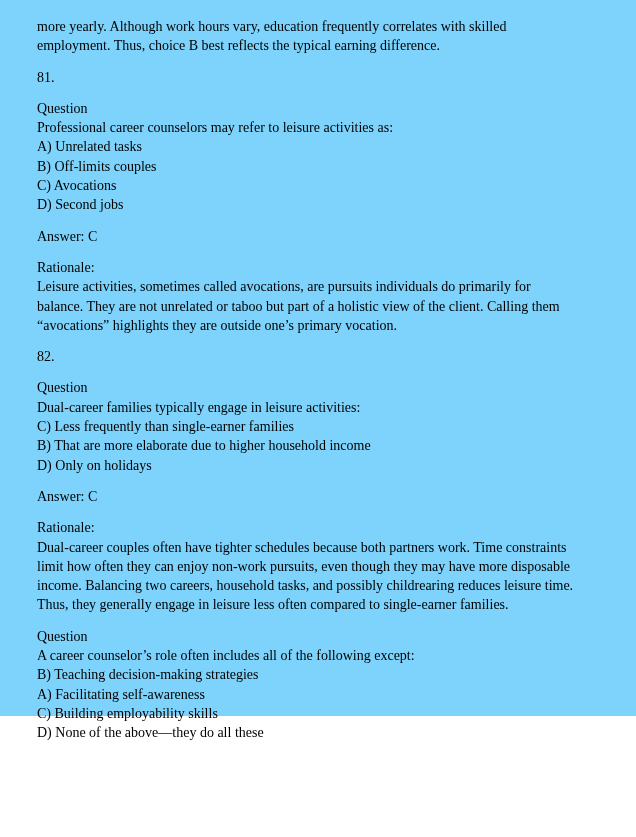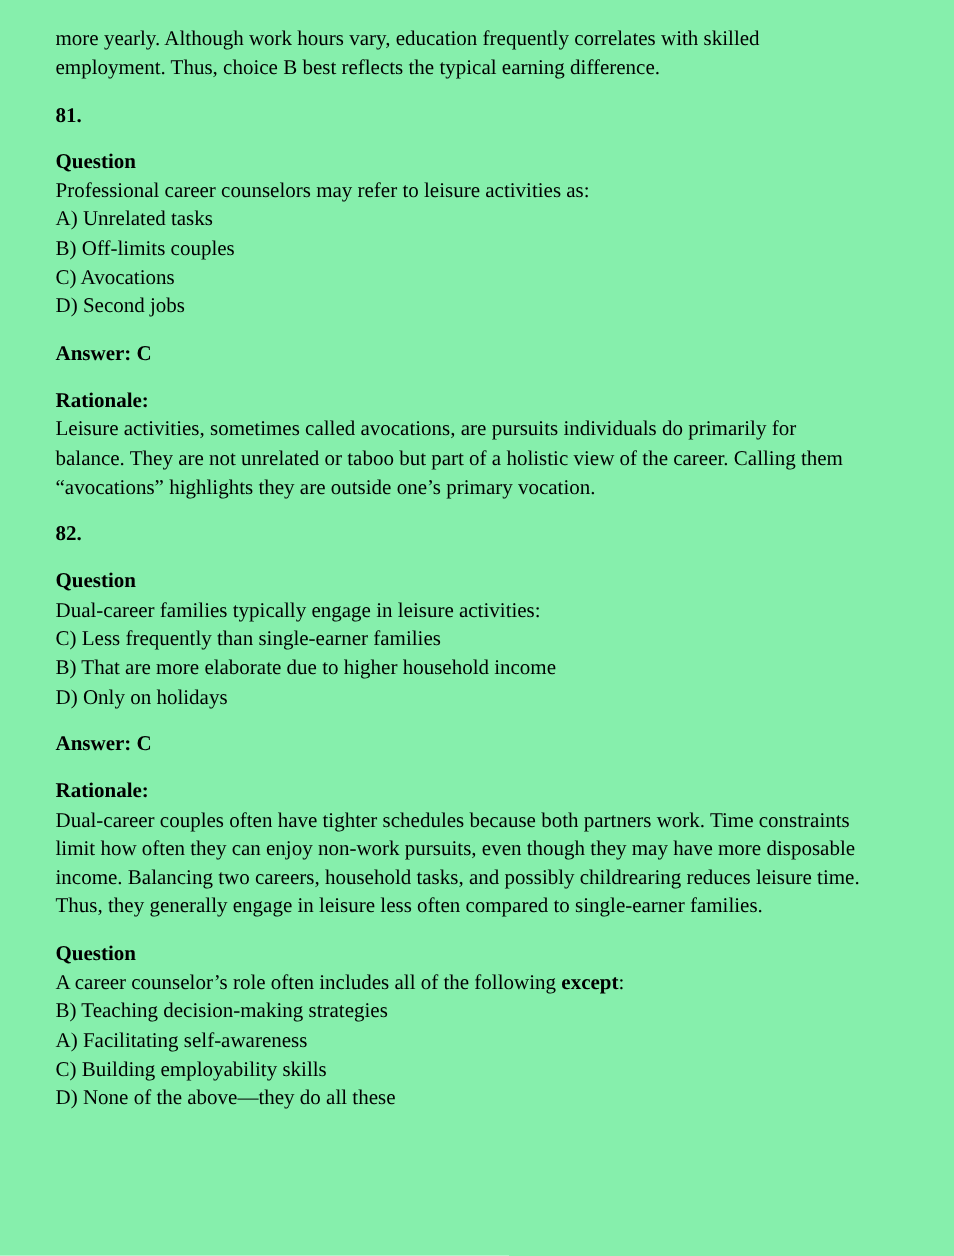--- a/index.html
+++ b/index.html
@@ -12,29 +12,29 @@
     height: 837px;
     overflow: hidden;
     font-family: "Liberation Serif", "DejaVu Serif", serif;
     font-size: 14px;
     line-height: 19.3px;
     color: #000000;
   }
   .page {
     box-sizing: border-box;
     width: 636px;
-    height: 837px;
+    height: 716px;
     padding: 17px 36px 12px 37px;
-    background: #86efac;
+    background: #7dd3fc;
   }
   .block {
     margin: 0 0 12px 0;
   }
   .bold {
-    font-weight: bold;
+    font-weight: normal;
   }
   .line {
     white-space: nowrap;
   }
 </style>
 </head>
 <body>
 
 <div class="page">
 
@@ -52,21 +52,21 @@
     <div class="line">B) Off-limits couples</div>
     <div class="line">C) Avocations</div>
     <div class="line">D) Second jobs</div>
   </div>
 
   <div class="block bold">Answer: C</div>
 
   <div class="block">
     <div class="line bold">Rationale:</div>
     <div class="line">Leisure activities, sometimes called avocations, are pursuits individuals do primarily for</div>
-    <div class="line">balance. They are not unrelated or taboo but part of a holistic view of the career. Calling them</div>
+    <div class="line">balance. They are not unrelated or taboo but part of a holistic view of the client. Calling them</div>
     <div class="line">“avocations” highlights they are outside one’s primary vocation.</div>
   </div>
 
   <div class="block bold">82.</div>
 
   <div class="block">
     <div class="line bold">Question</div>
     <div class="line">Dual-career families typically engage in leisure activities:</div>
     <div class="line">C) Less frequently than single-earner families</div>
     <div class="line">B) That are more elaborate due to higher household income</div>

